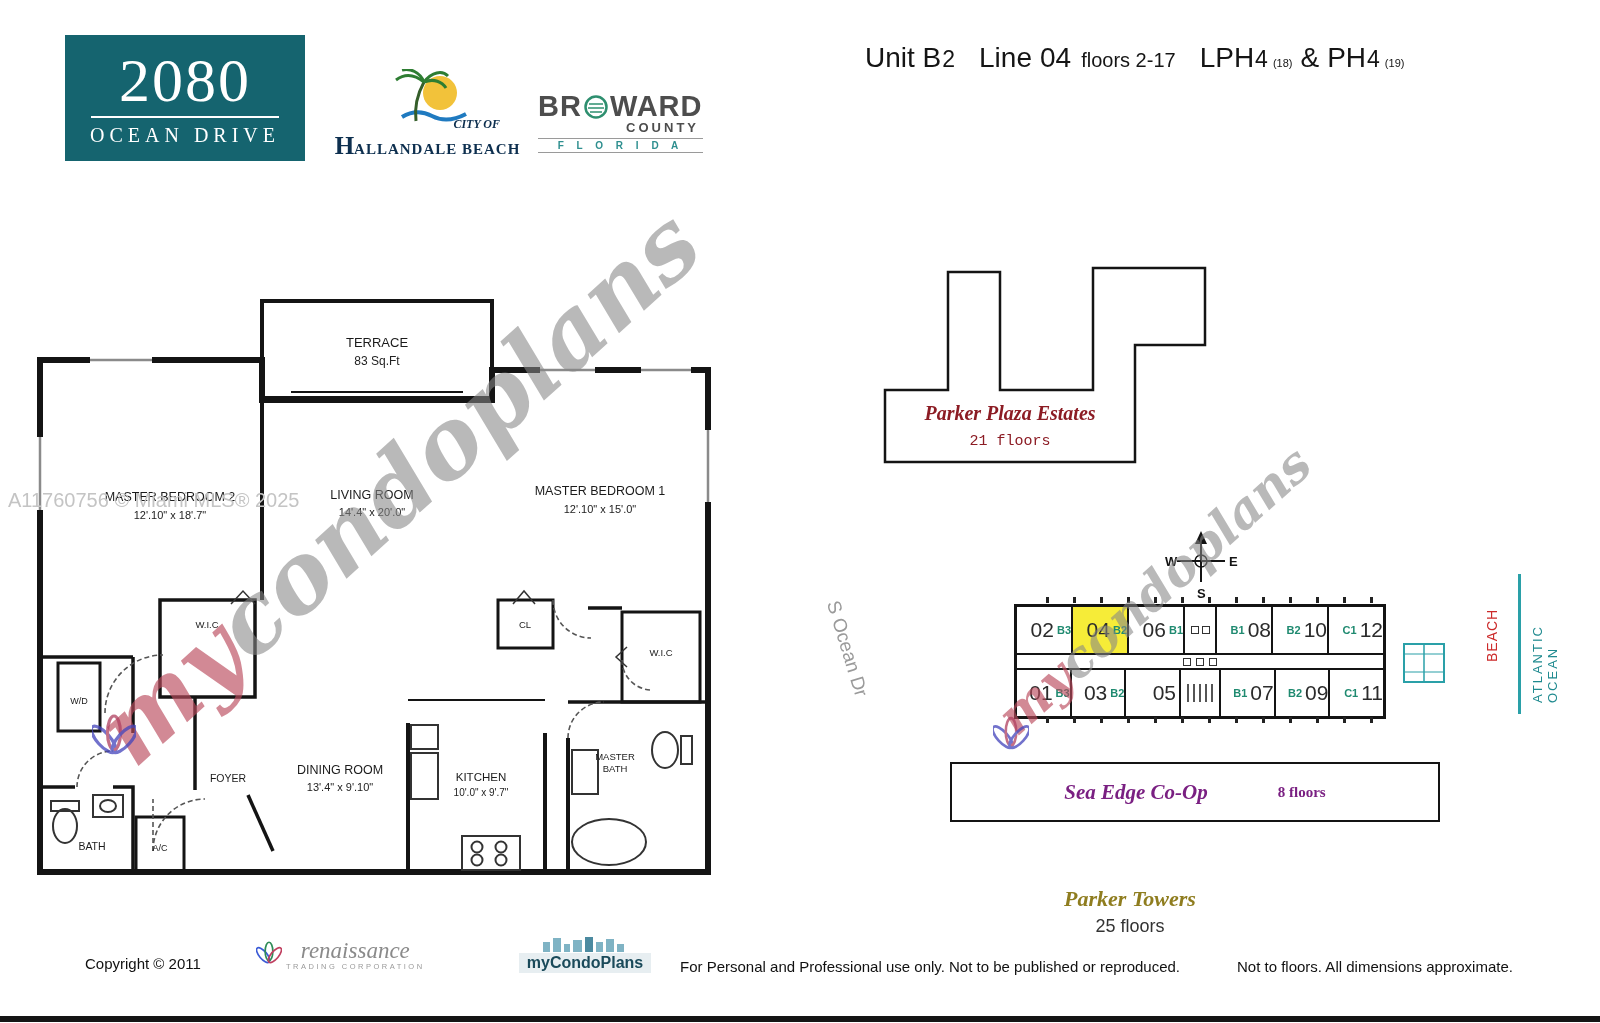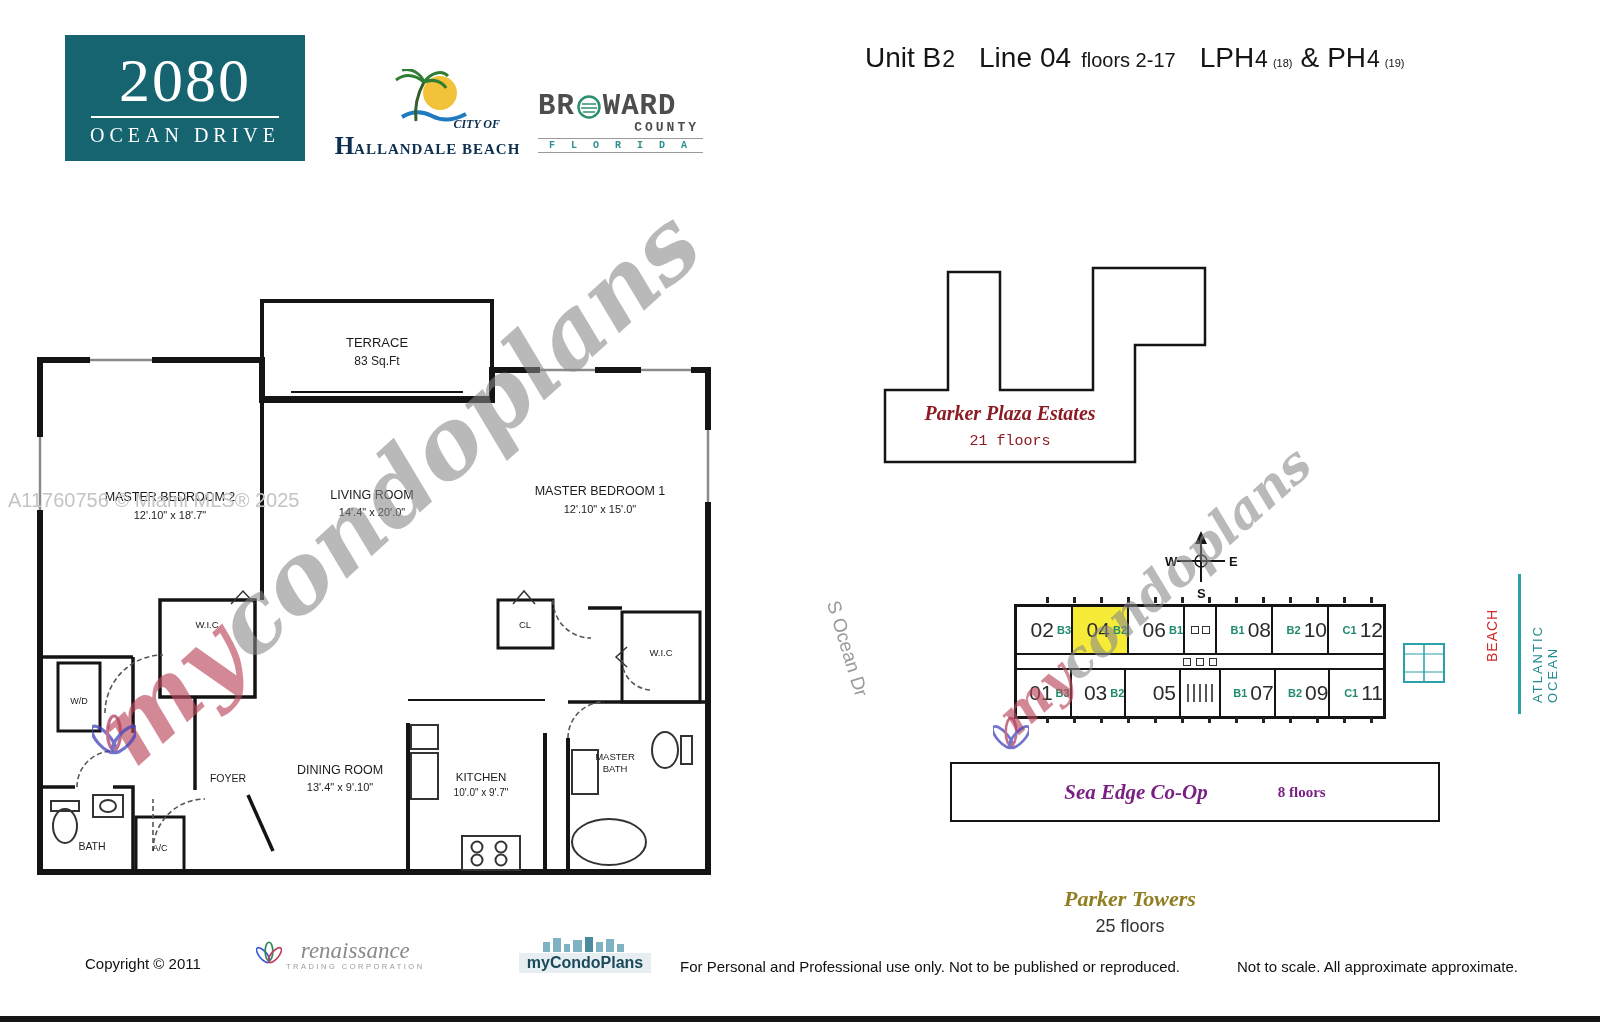--- a/index.html
+++ b/index.html
@@ -14,21 +14,21 @@
   .logo2080 .num{font-size:62px;line-height:1;letter-spacing:2px;}
   .logo2080 .rule{width:188px;height:2px;background:#fff;margin:5px 0 6px;}
   .logo2080 .nm{font-size:20px;letter-spacing:5px;}
 
   .hall-logo{left:345px;top:69px;width:165px;height:108px;display:flex;flex-direction:column;align-items:center;}
   .hall-cityof{font:italic bold 12px "Liberation Serif",serif;color:#0d2f4f;align-self:flex-end;margin:-14px 10px 0 0;}
   .hall-name{color:#0d2f4f;font-family:"Liberation Serif",serif;white-space:nowrap;margin-top:0px;}
   .hall-name .bigH{font-size:25px;font-weight:bold;}
   .hall-name .restH{font-size:15px;font-weight:bold;letter-spacing:1px;}
 
-  .broward{left:538px;top:92px;width:165px;color:#4d4d4d;font-family:Liberation Mono, monospace;}
+  .broward{left:538px;top:92px;width:165px;color:#4d4d4d;}
   .broward .l1{font-size:29px;font-weight:bold;display:flex;align-items:center;letter-spacing:1px;line-height:1;}
   .broward .l2{font-size:13px;letter-spacing:3px;text-align:right;margin:-1px 4px 0 0;font-weight:bold;}
   .broward .l3{font-size:10px;letter-spacing:5px;color:#2e8f8f;border-top:1.5px solid #9a9a9a;border-bottom:1.5px solid #9a9a9a;
     text-align:center;margin-top:3px;padding:1px 0;font-weight:bold;}
 
   .unit-info{left:865px;top:42px;display:flex;align-items:baseline;white-space:nowrap;color:#151515;font-weight:500;}
   .sz-lg{font-size:28px;margin-left:8px;}
   .sz-md{font-size:23px;margin-left:1px;}
   .sz-sm{font-size:20px;margin-left:10px;}
   .sz-xs{font-size:11px;margin-left:5px;}
@@ -402,16 +402,16 @@
         <rect x="46" y="1" width="8" height="15" fill="#4c8aa0"></rect>
           <rect x="57" y="6" width="7" height="10"></rect>
         <rect x="67" y="3" width="8" height="13"></rect>
           <rect x="78" y="8" width="7" height="8"></rect>
       </g>
     </svg>
     <div class="mcp-text">myCondoPlans</div>
   </div>
 
   <div class="abs disc1">For Personal and Professional use only.  Not to be published or reproduced.</div>
-  <div class="abs disc2">Not to scale.  All approximate approximate.</div>
+  <div class="abs disc2">Not to floors.  All dimensions approximate.</div>
   <div class="abs bottom-rule"></div>
 
 </div>
 
 </body></html>

